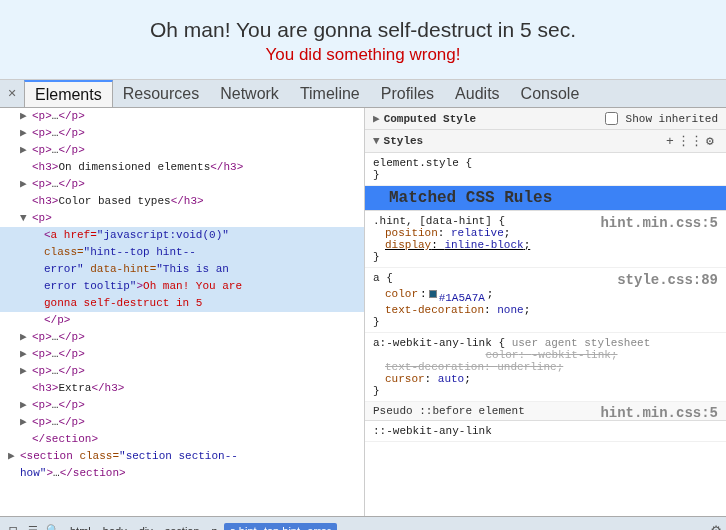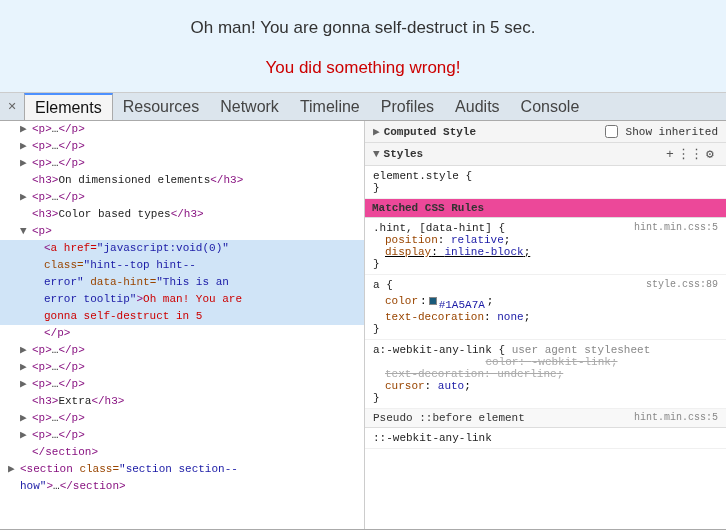--- a/index.html
+++ b/index.html
@@ -13,23 +13,23 @@
     }
 
     
     .preview-area {
       background: #e8f4fd;
       text-align: center;
       padding: 18px 20px 14px;
       border-bottom: 1px solid #ccc;
     }
     .preview-line1 {
-      font-size: 17px;
+      font-size: 21px;
       color: #333;
-      margin-bottom: 20px;
+      margin-bottom: 3px;
     }
     .preview-line2 {
       font-size: 17px;
       color: #cc0000;
     }
 
     
     .devtools-tabs {
       display: flex;
       align-items: center;
@@ -145,29 +145,29 @@
       width: 16px; height: 16px;
       display: flex; align-items: center; justify-content: center;
       cursor: pointer; color: #555; font-size: 13px;
     }
 
     .css-rule {
       padding: 4px 8px;
       border-bottom: 1px solid #f0f0f0;
     }
     .css-selector { color: #222; }
-    .css-source { color: #888; float: right; font-size: 10px; }
+    .css-source { color: #888; float: right; font-size: 14px; font-weight: bold; }
     .css-prop { color: #994500; }
     .css-value { color: #1a1aa6; margin-top: 8px; }
     .strikethrough { text-decoration: line-through; color: #aaa; }
     .brace { color: #222; }
     .matched-header {
-      background: #ec4899;
-      padding: 3px 7px;
-      font-size: 11px;
+      background: #3b82f6;
+      padding: 3px 24px;
+      font-size: 16px;
       font-weight: bold;
       color: #333;
       border-bottom: 1px solid #ddd;
     }
     .pseudo-header {
       padding: 3px 8px;
       font-size: 11px;
       color: #333;
       background: #f8f8f8;
       border-bottom: 1px solid #ddd;

